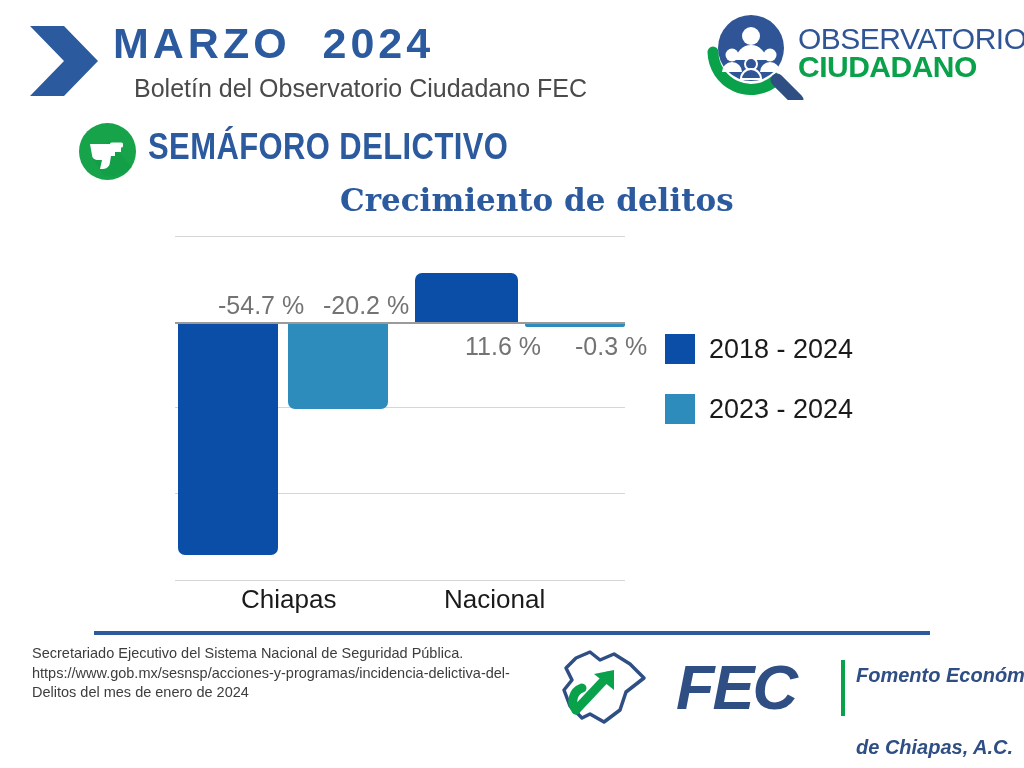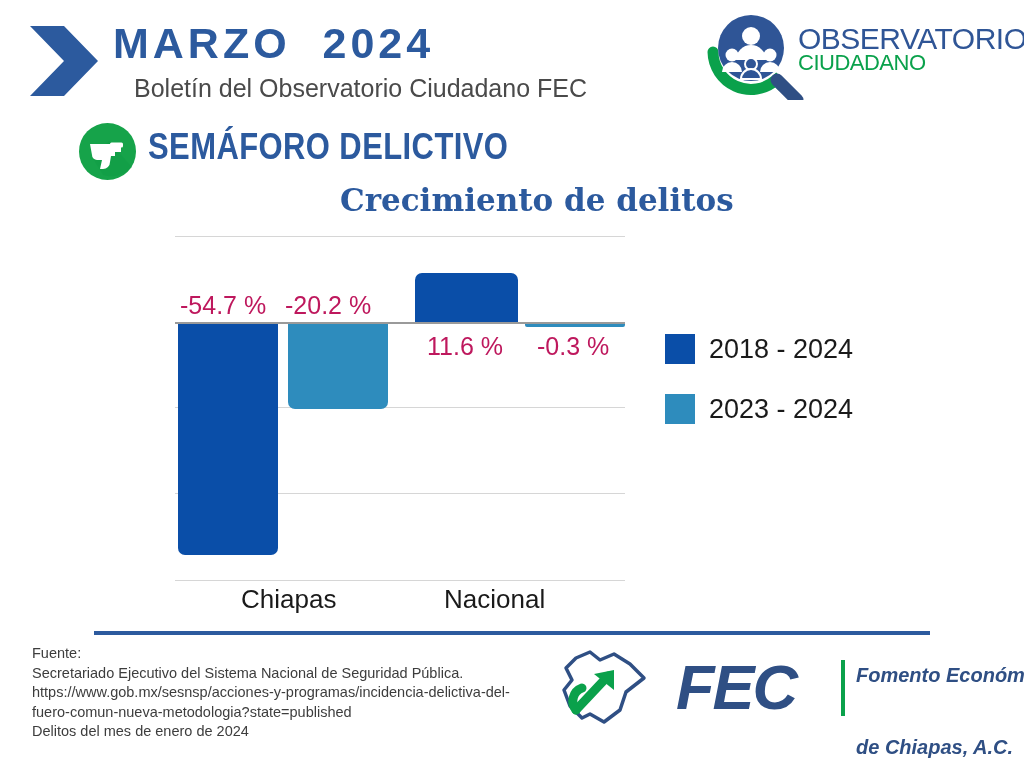--- a/index.html
+++ b/index.html
@@ -24,21 +24,21 @@
   }
 
   
   .obs-logo{position:absolute;left:705px;top:8px;width:300px;height:92px;}
   .obs-word1{
     position:absolute;left:93px;top:16px;
     font-size:30px;letter-spacing:-0.5px;color:#2f5596;line-height:1;white-space:nowrap;
   }
   .obs-word2{
     position:absolute;left:93px;top:44px;
-    font-size:22px;font-weight:normal;letter-spacing:-0.5px;color:#0aa14b;line-height:1;white-space:nowrap;
+    font-size:30px;font-weight:bold;letter-spacing:-0.5px;color:#0aa14b;line-height:1;white-space:nowrap;
   }
 
   
   .sem-badge{position:absolute;left:79px;top:123px;width:57px;height:57px;}
   .sem-text{
     position:absolute;left:148px;top:129px;
     font-size:36px;font-weight:bold;color:#2c5a9e;
     letter-spacing:0.5px;line-height:1;white-space:nowrap;
     transform:scaleX(.86);transform-origin:left center;
   }
@@ -50,21 +50,21 @@
     font-size:31px;font-weight:bold;color:#2c5a9e;line-height:1;white-space:nowrap;
   }
   .plot{position:absolute;left:175px;top:236px;width:450px;height:346px;}
   .gridline{position:absolute;left:0;width:450px;height:1px;background:#d6d6d6;}
   .zeroline{position:absolute;left:0;width:450px;height:2px;background:#9a9a9a;}
   .bar{position:absolute;border-radius:7px;}
   .bar.neg{border-radius:0 0 7px 7px;}
   .bar.pos{border-radius:7px 7px 0 0;}
   .bar.flat{border-radius:0 0 2px 2px;}
   .dlabel{
-    position:absolute;font-size:25px;color:#be185d;line-height:1;white-space:nowrap;
+    position:absolute;font-size:25px;color:#737373;line-height:1;white-space:nowrap;margin-left:38px;
   }
   .catlabel{
     position:absolute;font-size:26px;color:#1a1a1a;line-height:1;white-space:nowrap;
   }
 
   
   .legend{position:absolute;left:665px;top:334px;width:260px;}
   .lg-row{position:relative;height:60px;}
   .lg-swatch{position:absolute;left:0;top:0;width:30px;height:30px;}
   .lg-text{position:absolute;left:44px;top:-1px;font-size:27px;color:#1a1a1a;line-height:32px;white-space:nowrap;}
@@ -155,24 +155,22 @@
     </div>
     <div class="lg-row">
       <div class="lg-swatch" style="background:#2e8cbd;"></div>
       <div class="lg-text">2023 - 2024</div>
     </div>
   </div>
 
   <div class="foot-rule"></div>
 
   <div class="foot-src">
-    <div>Fuente:</div>
     <div>Secretariado Ejecutivo del Sistema Nacional de Seguridad Pública.</div>
     <div>https://www.gob.mx/sesnsp/acciones-y-programas/incidencia-delictiva-del-</div>
-    <div>fuero-comun-nueva-metodologia?state=published</div>
     <div>Delitos del mes de enero de 2024</div>
   </div>
 
   <div class="fec-logo">
     <svg width="110" height="86" viewBox="0 0 110 86">
       <path d="M20 10 L34 4 L44 12 L58 6 L74 16 L88 30 L70 44 L64 62 L48 74 L34 66 L26 70 L14 58 L8 42 L16 32 L10 20 Z" fill="none" stroke="#2f4f84" stroke-width="3.5" stroke-linejoin="round"></path>
       <path d="M20 62 L52 28" stroke="#0aa14b" stroke-width="9" fill="none" stroke-linecap="round"></path>
       <polygon points="58 22 58 42 38 26" fill="#0aa14b"></polygon>
       <path d="M20 62 a14 14 0 0 1 6 -22" stroke="#0aa14b" stroke-width="9" fill="none" stroke-linecap="round"></path>
     </svg>

